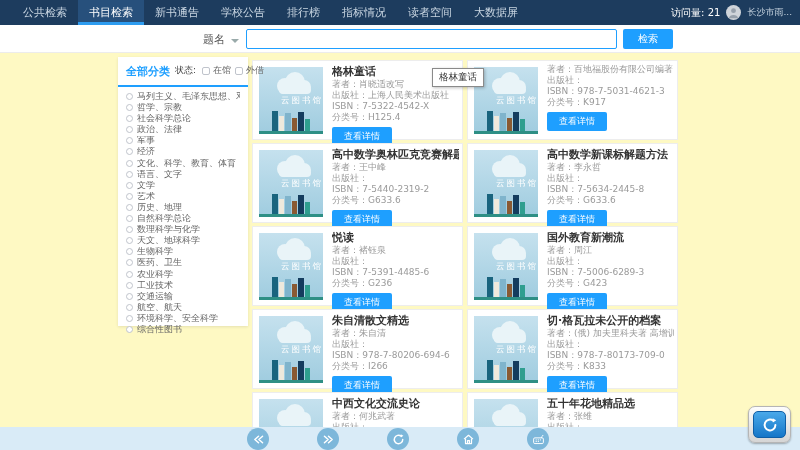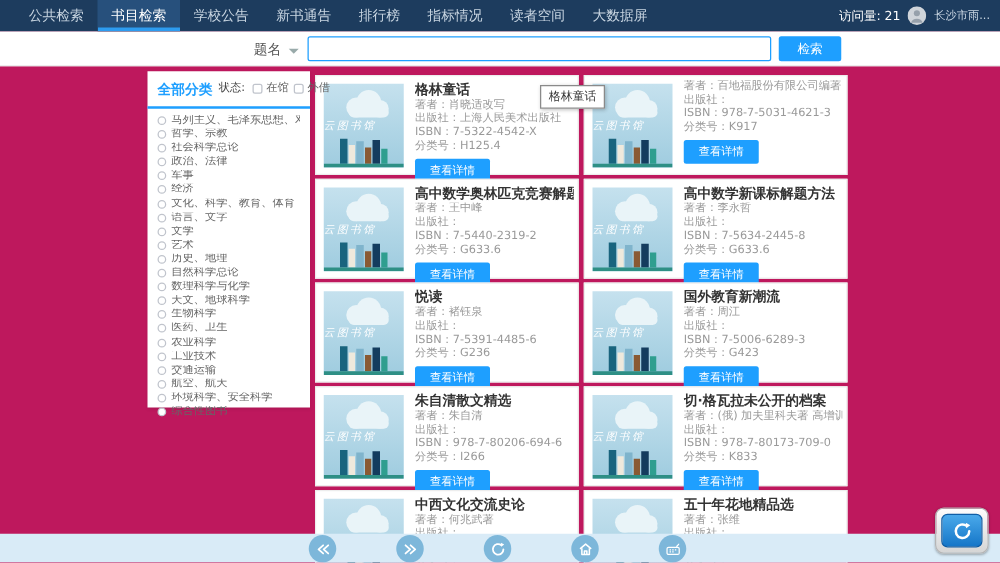--- a/index.html
+++ b/index.html
@@ -1,17 +1,17 @@
 <!DOCTYPE html>
 <html><head>
 <meta charset="utf-8">
 <style>
   *{margin:0;padding:0;box-sizing:border-box}
   html,body{width:800px;height:450px;font-family:"DejaVu Sans",sans-serif}
-  .screen{position:relative;width:800px;height:450px;background:#be185d;overflow:hidden}
+  .screen{position:relative;width:800px;height:450px;background:#fef9c3;overflow:hidden}
 
   
   .topnav{position:absolute;top:0;left:0;right:0;height:25px;background:#1d3c5e;display:flex;color:#c9d6e2;z-index:4}
   .nav-items{display:flex;margin-left:12px}
   .nav-item{font-size:11px;padding:0 11px;line-height:25px;cursor:pointer;white-space:nowrap}
   .nav-item.active{background:#27507c;color:#fff;box-shadow:inset 0 -3px 0 #2d9cf0}
   .nav-right{margin-left:auto;display:flex;align-items:center;gap:6px;padding-right:8px}
   .visits{font-size:10px;color:#fff;white-space:nowrap}
   .avatar{width:15px;height:15px;flex:none;cursor:pointer}
   .username{font-size:9px;color:#c9d6e2;white-space:nowrap;cursor:pointer}
@@ -34,21 +34,21 @@
   .cat-list{list-style:none}
   .cat-item{display:flex;align-items:center;gap:4px;margin-bottom:2.1px;cursor:pointer}
   .radio{width:7px;height:7px;border:1px solid #c0c4cc;border-radius:50%;background:#fff;flex:none}
   .cat-label{font-size:9px;line-height:9px;color:#666;white-space:nowrap;overflow:hidden}
 
   
   .books{position:absolute;left:252px;top:60px;width:428px;display:grid;grid-template-columns:211px 211px;column-gap:4px;row-gap:3px;z-index:1}
   .book-card{position:relative;height:80px;background:#fff;border:1px solid #ededed}
   .cover{position:absolute;left:6px;top:6px;width:64px;height:67px;background:linear-gradient(#c5e1ee,#9fccdf);overflow:hidden;cursor:pointer}
   .cloud{position:absolute;top:2px;left:8px;width:48px;height:28px}
-  .cover-text{position:absolute;top:28px;left:0;right:0;text-align:left;color:#fff;font-size:8.5px;letter-spacing:2px;font-style:italic}
+  .cover-text{position:absolute;top:28px;left:0;right:0;text-align:right;color:#fff;font-size:8.5px;letter-spacing:2px;}
   .spines{position:absolute;bottom:0;left:0;right:0;height:24px;display:flex;align-items:flex-end;justify-content:center;gap:1px;padding-bottom:3px}
   .spines i{display:block}
   .sp1{width:6px;height:20px;background:#19647e}
   .sp2{width:5px;height:15px;background:#efe9dc}
   .sp3{width:6px;height:18px;background:#7fb4cc}
   .sp4{width:5px;height:13px;background:#8a5a33}
   .sp5{width:6px;height:19px;background:#143c5e}
   .sp6{width:5px;height:12px;background:#2f9e8f}
   .shelf{position:absolute;bottom:0;left:0;right:0;height:3px;background:#2e8f85}
   .info{position:absolute;left:79px;top:3px;right:3px}
@@ -71,22 +71,22 @@
 </style>
 </head>
 <body>
 
 <div class="screen">
 
   <header class="topnav">
     <nav class="nav-items" id="nav-menu">
         <div class="nav-item">公共检索</div>
         <div class="nav-item active">书目检索</div>
+        <div class="nav-item">新书通告</div>
         <div class="nav-item">学校公告</div>
-        <div class="nav-item">新书通告</div>
         <div class="nav-item">排行榜</div>
         <div class="nav-item">指标情况</div>
         <div class="nav-item">读者空间</div>
         <div class="nav-item">大数据屏</div>
       </nav>
     <div class="nav-right">
       <span class="visits"><span>访问量:</span> <span>21</span></span>
       <span class="avatar">
         <svg viewBox="0 0 16 16">
             <circle cx="8" cy="8" r="8" fill="#cfd4da"></circle>

